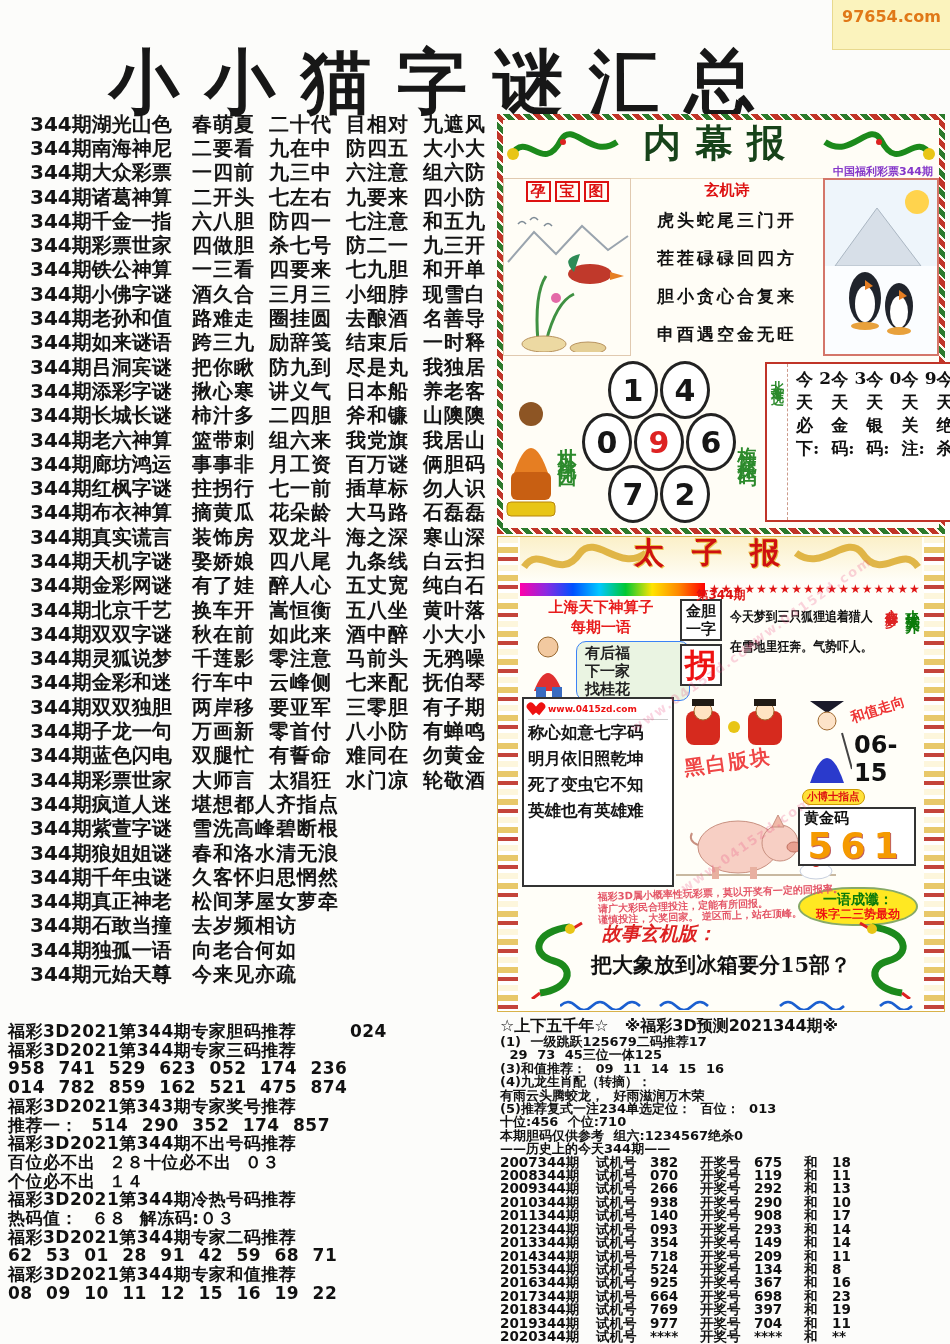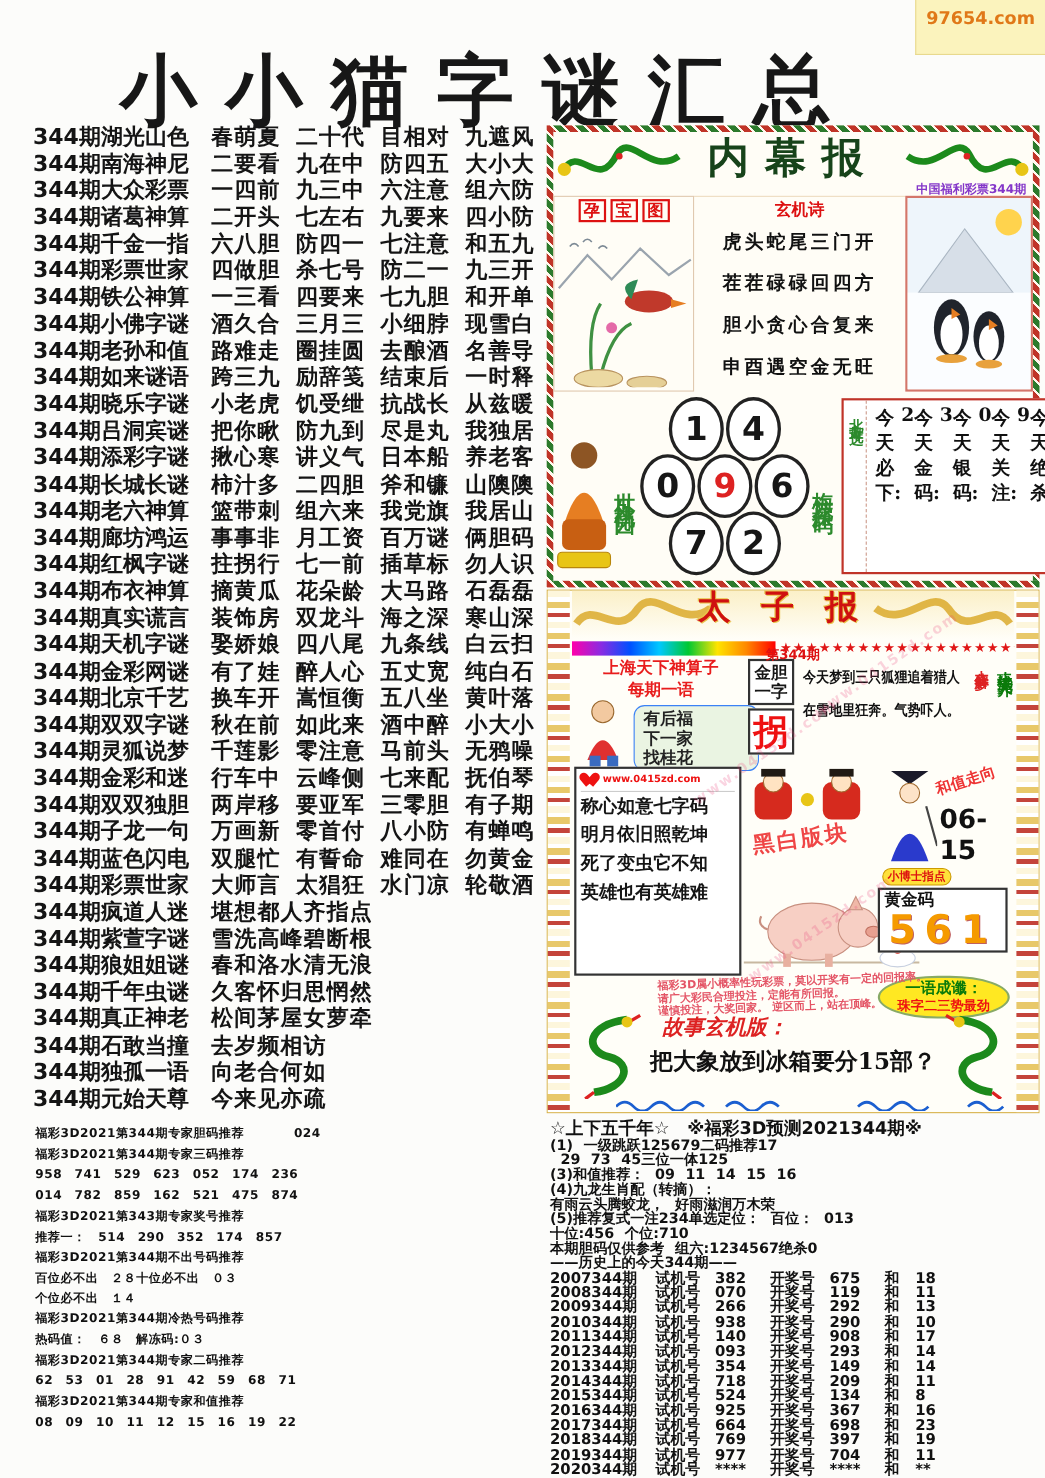--- a/index.html
+++ b/index.html
@@ -128,21 +128,21 @@
   .story-label{position:absolute;left:82px;top:0;color:#d22;font-size:19px;font-weight:bold;font-style:italic;}
   .story-text{position:absolute;left:66px;right:66px;top:30px;text-align:center;font-size:21px;
         font-weight:bold;font-family:"DejaVu Serif",serif;color:#111;}
   .waves{position:absolute;left:40px;right:40px;bottom:0;height:14px;}
 
   .pinkwm{position:absolute;color:rgba(230,60,120,.22);font-weight:bold;
         transform:rotate(-35deg);font-size:13px;letter-spacing:2px;z-index:5;pointer-events:none;}
 
   
   .bl{position:absolute;left:8px;top:1022px;width:480px;font-weight:bold;color:#111;}
-  .bl-line{font-size:11px;line-height:18.7px;white-space:pre;word-spacing:7px;letter-spacing:.5px;margin-left:24px;}
+  .bl-line{font-size:17px;line-height:18.7px;white-space:pre;word-spacing:7px;letter-spacing:.5px;}
   .br{position:absolute;left:500px;top:1016px;width:446px;font-weight:bold;color:#111;}
   .br-header{font-size:16px;line-height:19px;white-space:pre;}
   .br-line{font-size:13px;line-height:13.4px;white-space:pre;word-spacing:5px;}
   .hist-row{display:flex;font-size:13.5px;line-height:13.4px;white-space:pre;}
   .hy{width:96px;flex:none;} .hl{width:54px;flex:none;} .hv{width:50px;flex:none;}
   .hl2{width:28px;flex:none;} .hh{flex:none;}
 </style>
 </head>
 <body>
 
@@ -226,27 +226,20 @@
       </div>
 
       <div class="prow">
         <span class="lab">344期如来谜语</span>
         <span class="col">跨三九</span>
         <span class="col">励辞笺</span>
         <span class="col">结束后</span>
         <span class="col">一时释</span>
       </div>
 
-      <div class="prow">
-        <span class="lab">344期晓乐字谜</span>
-        <span class="col">小老虎</span>
-        <span class="col">饥受绁</span>
-        <span class="col">抗战长</span>
-        <span class="col">从兹暖</span>
-      </div>
 
       <div class="prow">
         <span class="lab">344期吕洞宾谜</span>
         <span class="col">把你瞅</span>
         <span class="col">防九到</span>
         <span class="col">尽是丸</span>
         <span class="col">我独居</span>
       </div>
 
       <div class="prow">

